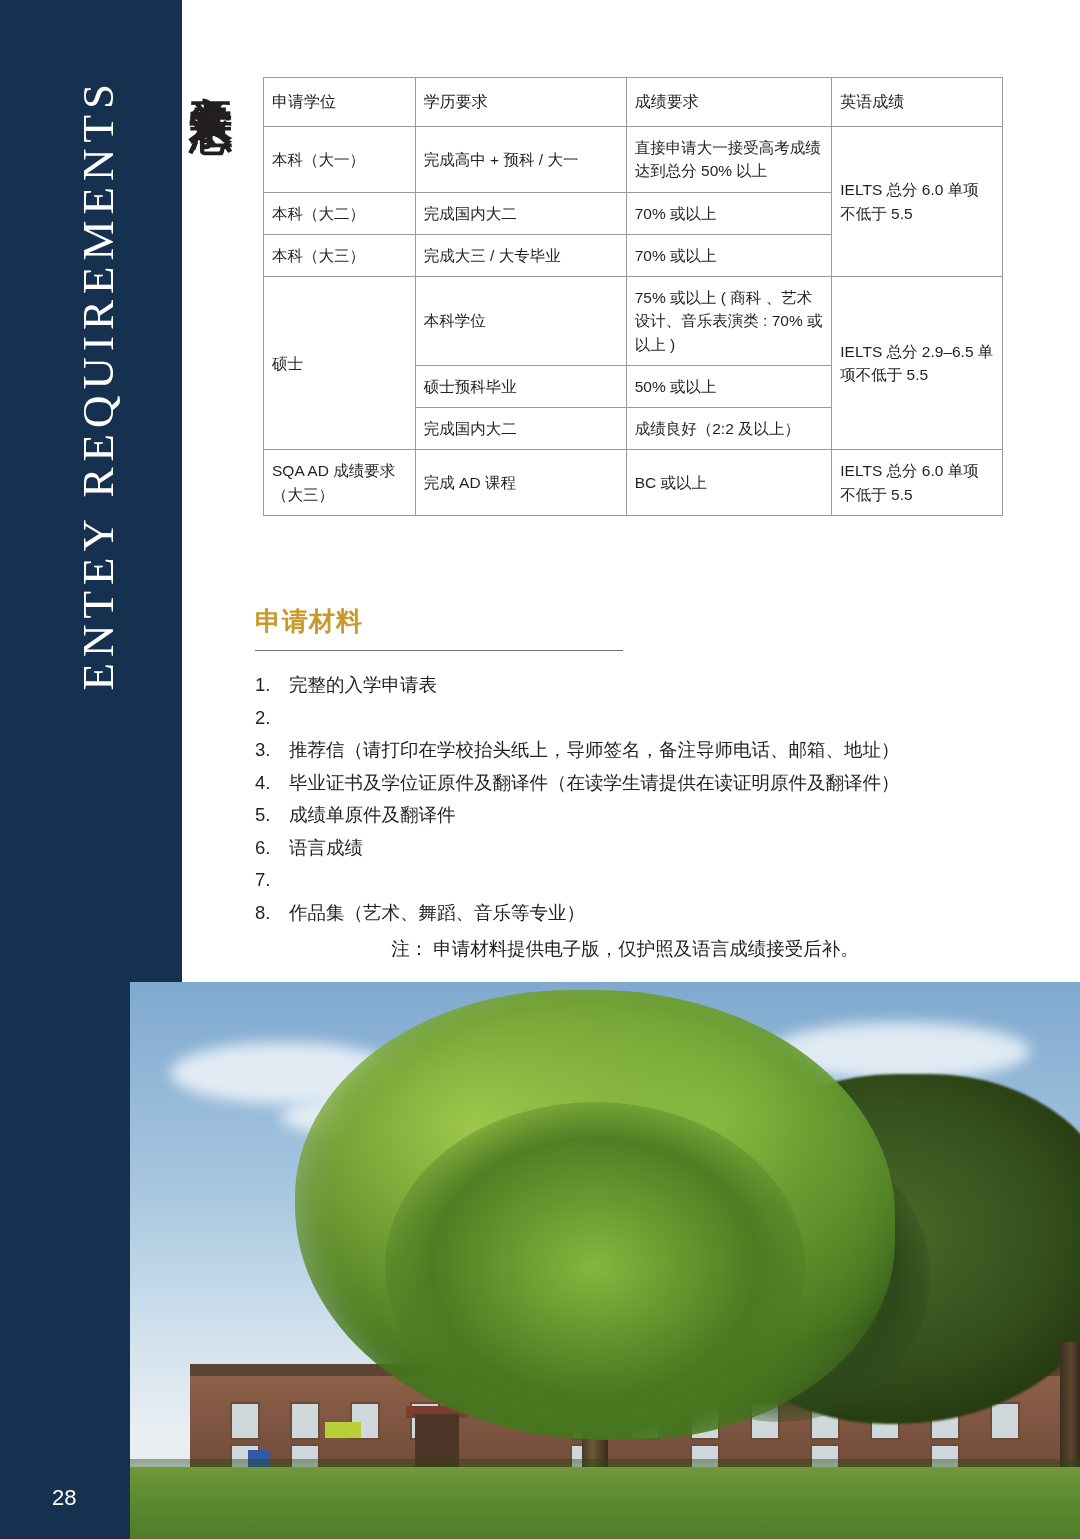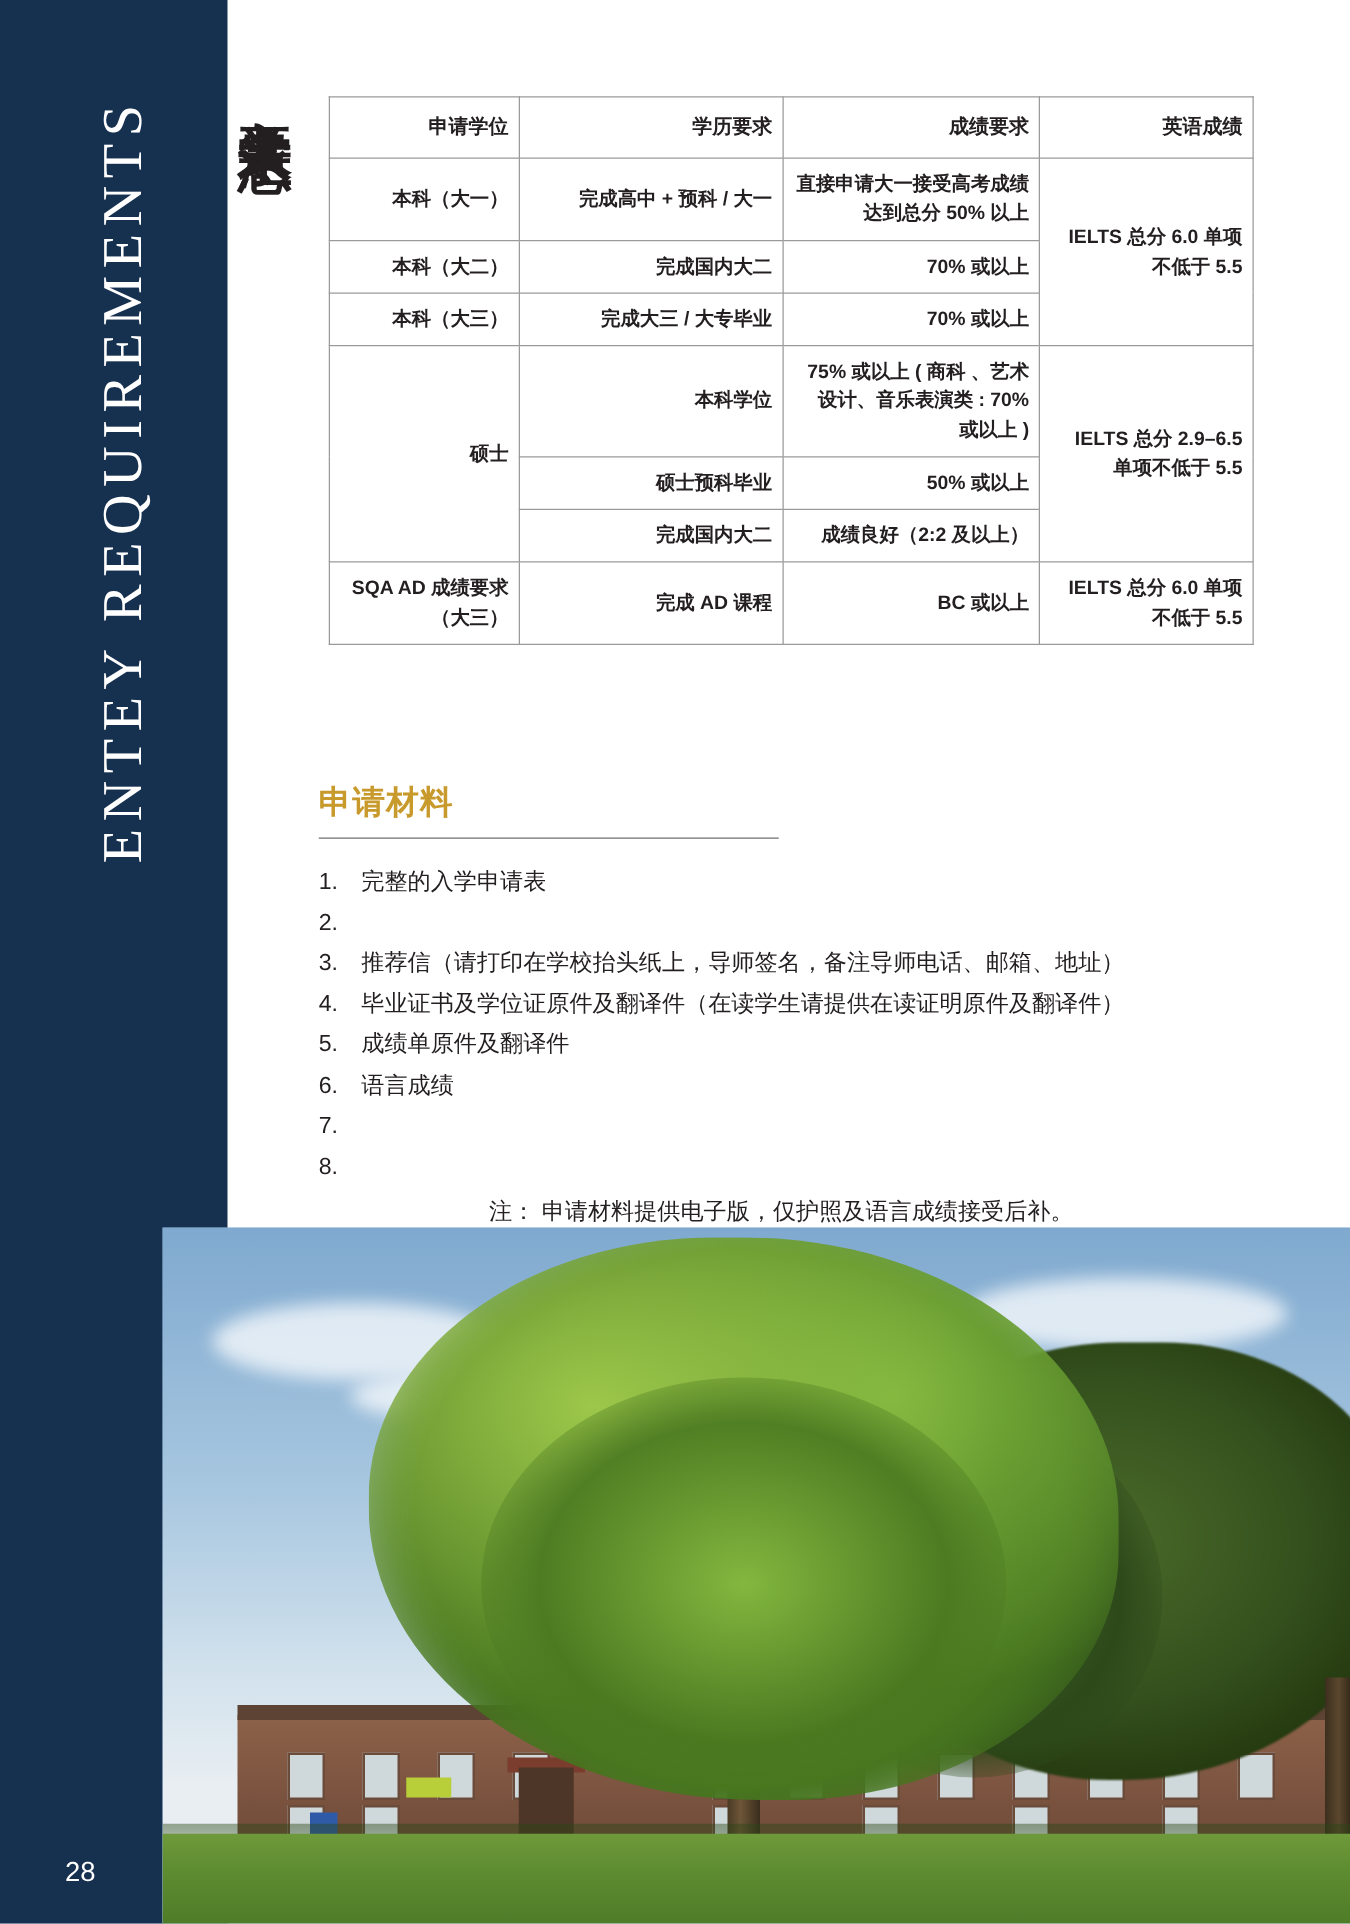--- a/index.html
+++ b/index.html
@@ -78,40 +78,40 @@
     position: absolute;
     left: 263px;
     top: 77px;
     width: 740px;
     border-collapse: collapse;
     font-size: 15.5px;
     color: #231f20;
   }
   .req-table td, .req-table th {
     border: 1px solid #9a9a9a;
-    text-align: right;
+    text-align: left;
     vertical-align: middle;
     padding: 9px 8px;
     line-height: 1.5;
-    font-weight: bold;
+    font-weight: normal;
   }
   .req-table th {
     height: 30px;
     font-size: 16px;
   }
   .col-a { width: 148px; }
   .col-b { width: 216px; }
   .col-c { width: 208px; }
   .col-d { width: 168px; }
 
   
   .materials {
     position: absolute;
     left: 255px;
-    top: 624px;
+    top: 604px;
     width: 740px;
   }
   .materials-head {
     font-size: 26px;
     font-weight: bold;
     color: #c8992b;
     letter-spacing: 1px;
     display: inline-block;
   }
   .head-rule {
@@ -400,20 +400,21 @@
     </li>
     <li>
       <span class="num">6.</span>
       <span>语言成绩</span>
     </li>
     <li>
       <span class="num">7.</span>
     </li>
     <li>
       <span class="num">8.</span>
+      <span>作品集（艺术、舞蹈、音乐等专业）</span>
     </li>
   </ul>
 
   <div class="note">注： 申请材料提供电子版，仅护照及语言成绩接受后补。</div>
 </div>
 
 <div class="photo">
   <div class="sky"></div>
   <div class="cloud c1"></div>
   <div class="cloud c2"></div>

